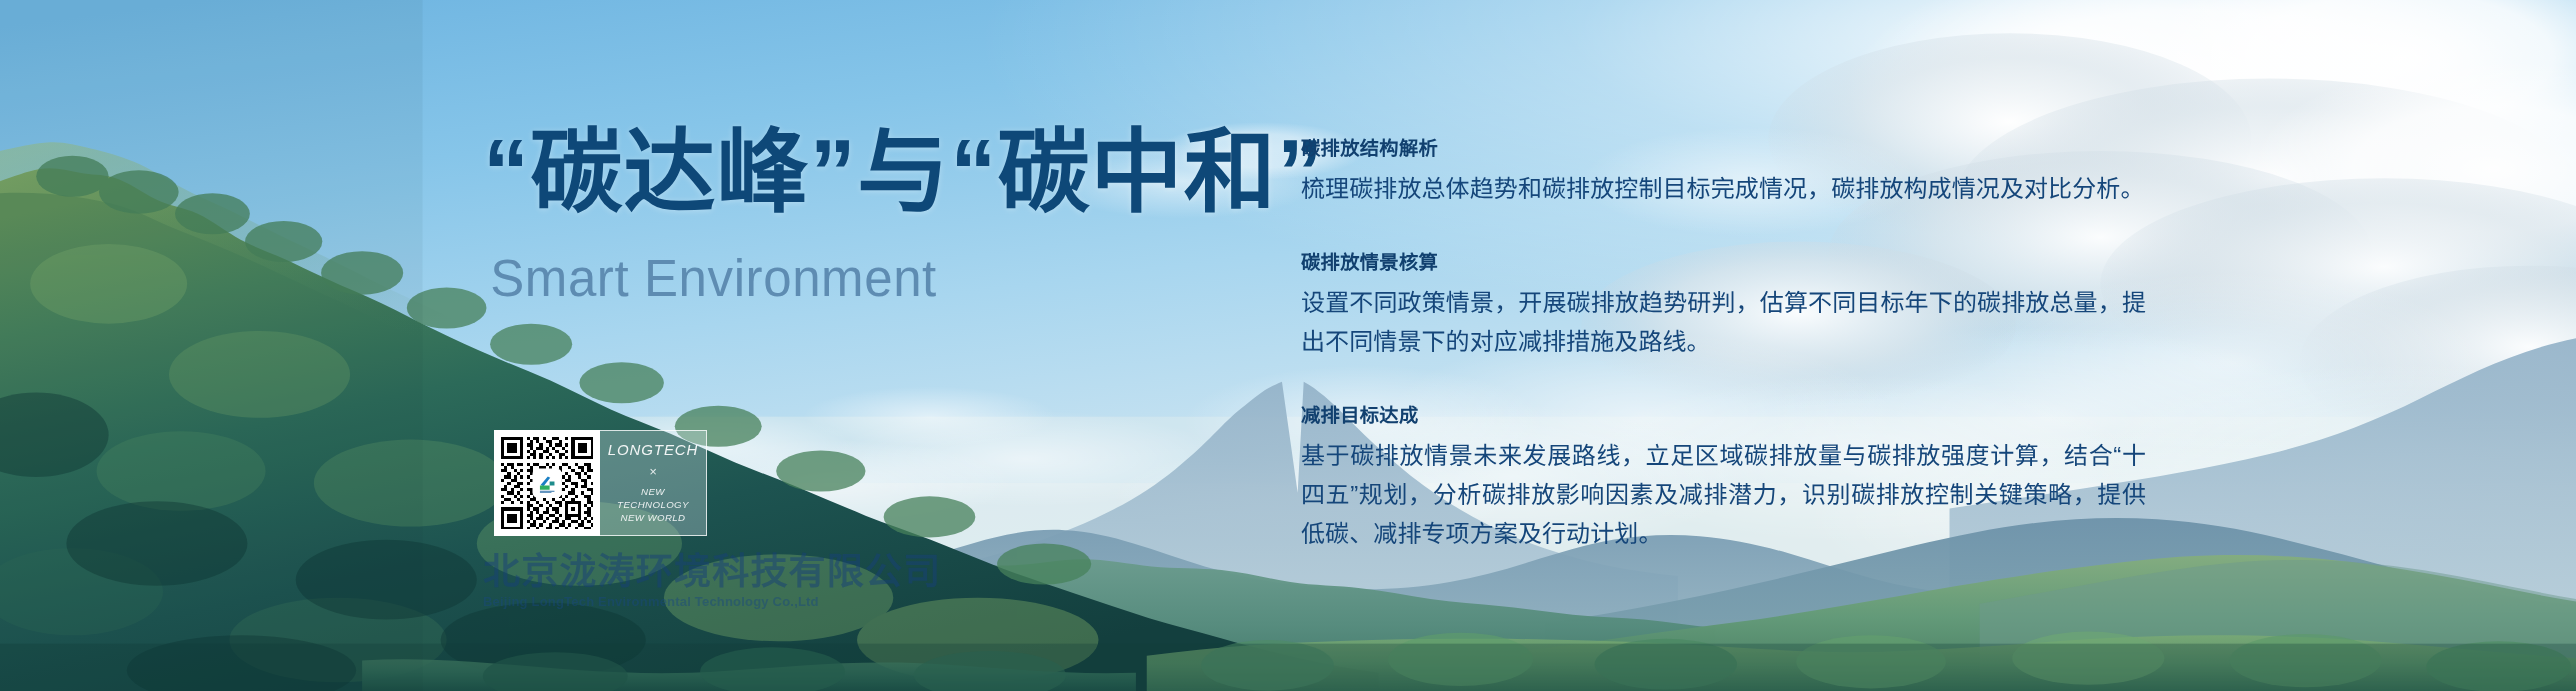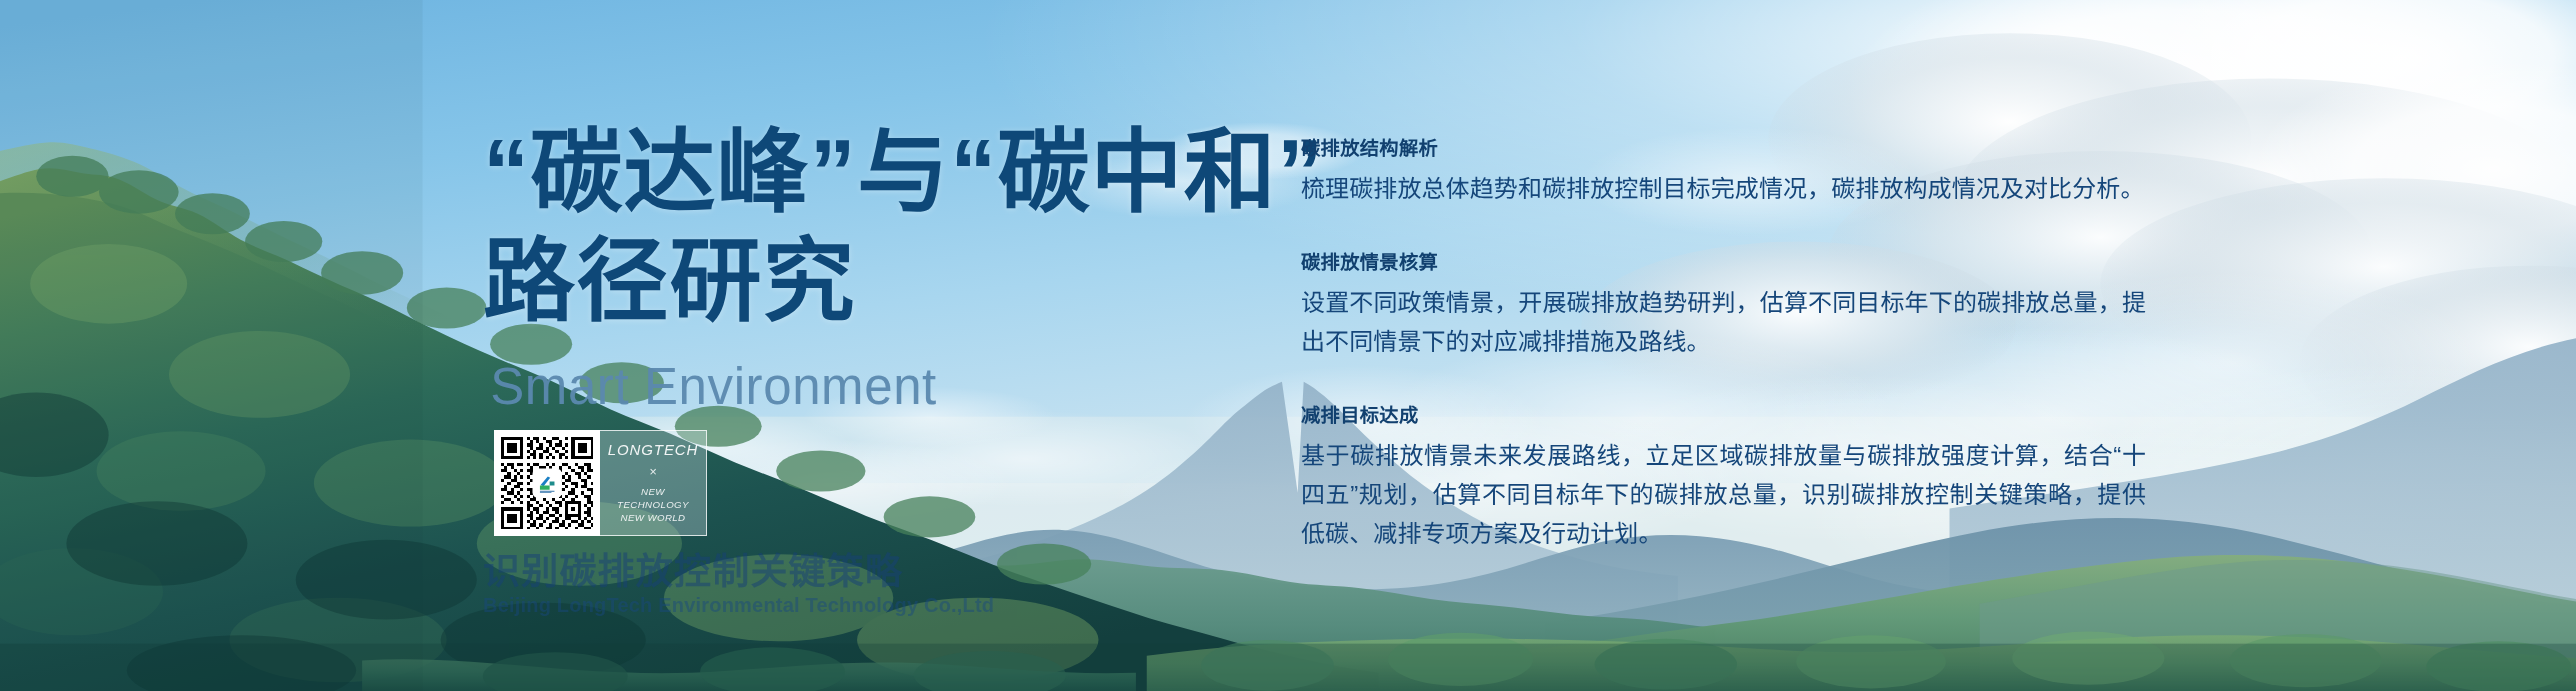--- a/index.html
+++ b/index.html
@@ -88,23 +88,23 @@
     line-height:1;
     pointer-events:none;
   }
   .wm-cn{
     font-size:37px;font-weight:700;
     color:rgba(21,64,120,.50);
     letter-spacing:1.2px;white-space:nowrap;
   }
   .wm-en{
     margin-top:5.4px;
-    font-size:20px;font-weight:700;
+    font-size:13px;font-weight:700;
     color:rgba(24,72,128,.46);
-    letter-spacing:0.2px;white-space:nowrap;text-align:center;
+    letter-spacing:0.2px;white-space:nowrap;
   }
 
   
   .features{
     position:absolute;left:1301px;top:138px;width:845px;
     z-index:40;
   }
   .feature{margin-bottom:31px;}
   .feature:last-child{margin-bottom:0;}
   .f-title{
@@ -469,21 +469,20 @@
         <ellipse cx="920" cy="1120" rx="120" ry="40" fill="#265E4E" opacity="0.70"></ellipse>
       </g>
 
       <rect x="0" y="1066" width="4268" height="80" fill="#123C38" opacity="0.30"></rect>
       <rect x="0" y="0" width="700" height="1146" fill="#0E3A38" opacity="0.06"></rect>
     </svg>
   </div>
 
   <div class="headline-block">
     <div class="headline l1">“碳达峰”与“碳中和”</div>
-    <div class="headline l2">路径研究</div>
     <div class="subhead">Smart Environment</div>
   </div>
 
   <div class="brand-row">
 
     <div class="qr-card">
       <svg class="qr-svg" viewBox="0 0 29 29" shape-rendering="crispEdges" xmlns="http://www.w3.org/2000/svg">
         <rect width="29" height="29" fill="#ffffff"></rect>
         <g fill="#000000">
 
@@ -735,36 +734,36 @@
       <div class="brand-x">×</div>
       <div class="brand-tag">
         <div>NEW</div>
         <div>TECHNOLOGY</div>
         <div>NEW WORLD</div>
       </div>
     </div>
   </div>
 
   <div class="watermark">
-    <div class="wm-cn">识别碳排放控制关键策略</div>
+    <div class="wm-cn">北京泷涛环境科技有限公司</div>
     <div class="wm-en">Beijing LongTech Environmental Technology Co.,Ltd</div>
   </div>
 
   <div class="features">
 
     <div class="feature gap2">
       <h3 class="f-title">碳排放结构解析</h3>
       <p class="f-body">梳理碳排放总体趋势和碳排放控制目标完成情况，碳排放构成情况及对比分析。</p>
     </div>
 
     <div class="feature gap2">
       <h3 class="f-title">碳排放情景核算</h3>
       <p class="f-body">设置不同政策情景，开展碳排放趋势研判，估算不同目标年下的碳排放总量，提出不同情景下的对应减排措施及路线。</p>
     </div>
 
     <div class="feature">
       <h3 class="f-title">减排目标达成</h3>
-      <p class="f-body">基于碳排放情景未来发展路线，立足区域碳排放量与碳排放强度计算，结合“十四五”规划，估算不同目标年下的碳排放总量，识别碳排放控制关键策略，提供低碳、减排专项方案及行动计划。</p>
+      <p class="f-body">基于碳排放情景未来发展路线，立足区域碳排放量与碳排放强度计算，结合“十四五”规划，分析碳排放影响因素及减排潜力，识别碳排放控制关键策略，提供低碳、减排专项方案及行动计划。</p>
     </div>
   </div>
 
 </div>
 
 
 </body></html>

